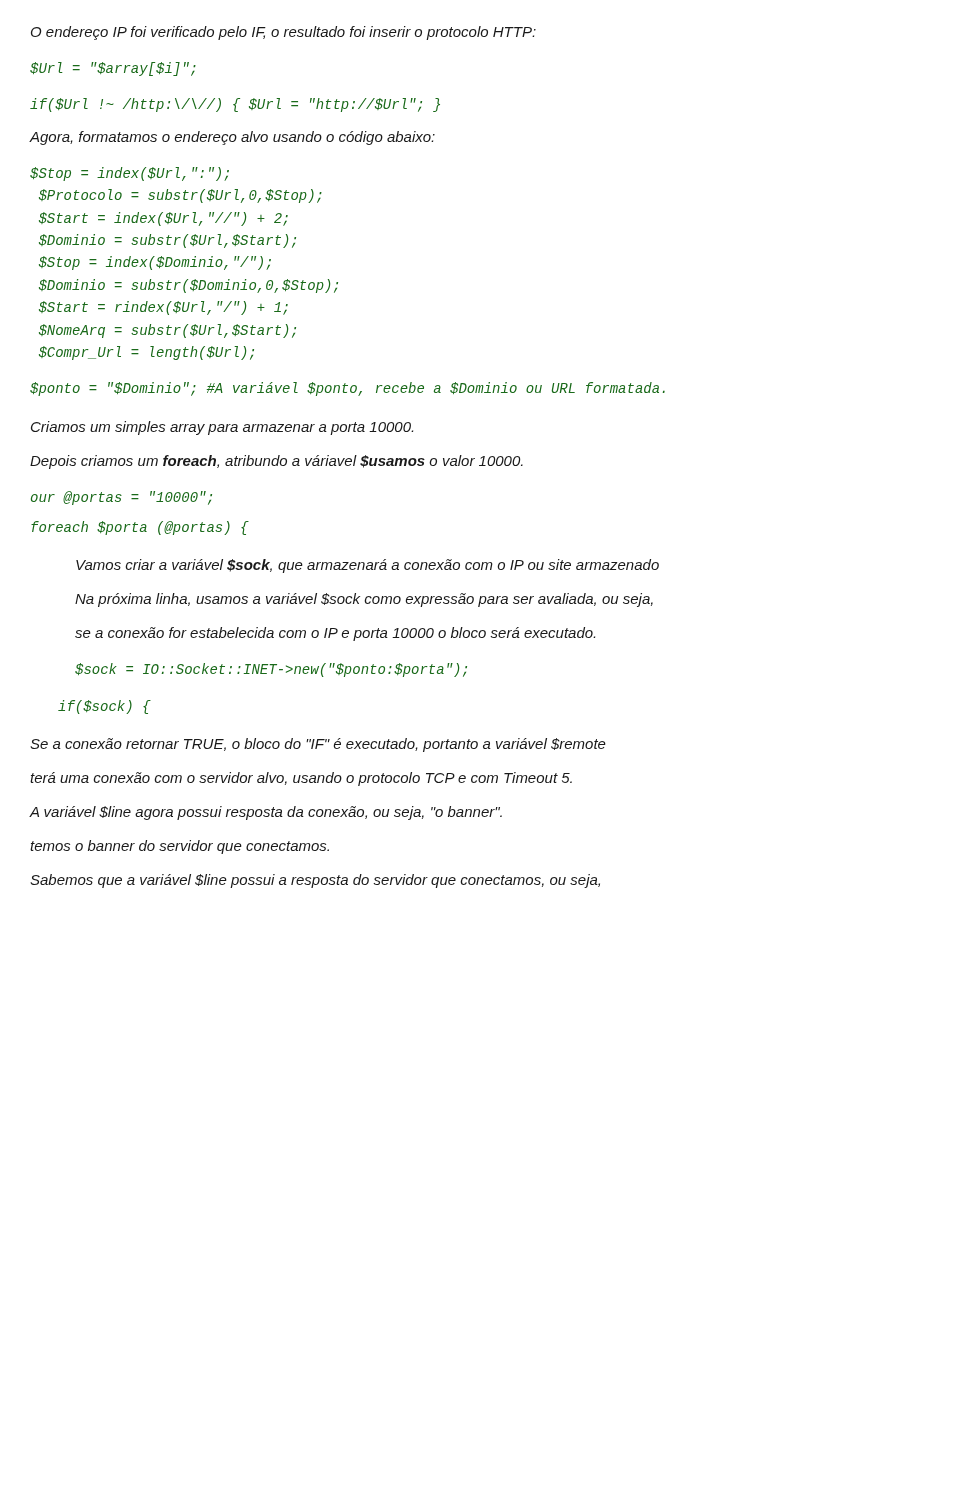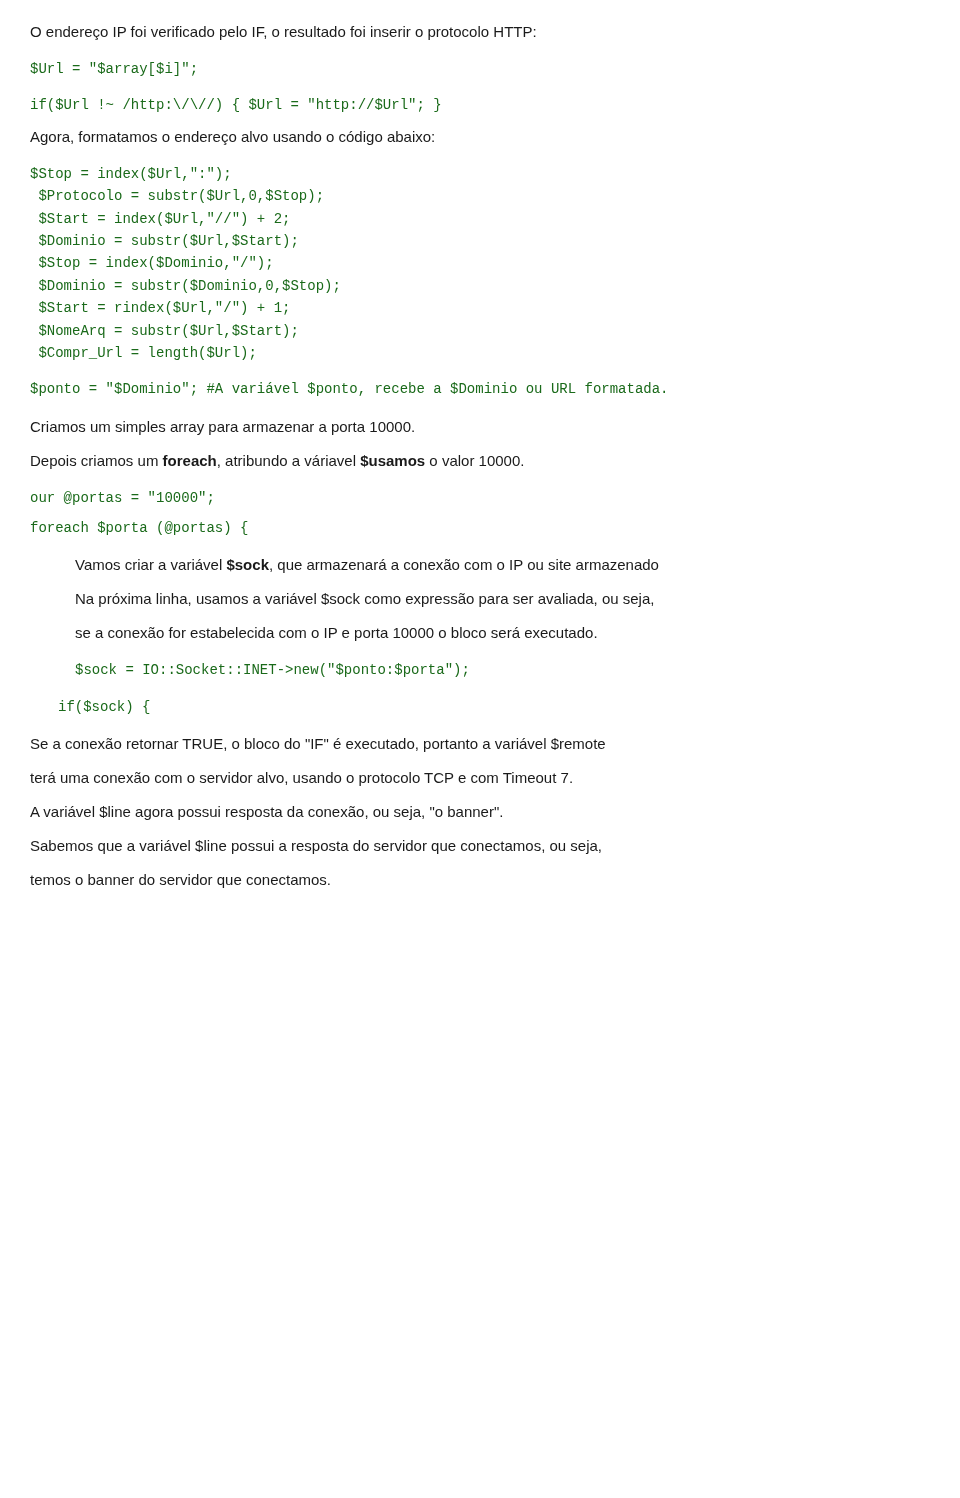--- a/index.html
+++ b/index.html
@@ -10,20 +10,21 @@
     body {
       background: #ffffff;
       font-family: Arial, sans-serif;
       font-size: 15px;
       color: #1a1a1a;
       padding: 20px 30px;
       line-height: 1.6;
     }
     .content-block {
       max-width: 900px;
+      font-style: italic;
     }
     p {
       margin-bottom: 10px;
     }
     .code-block {
       font-family: 'Courier New', Courier, monospace;
       color: #1a6a1a;
       font-size: 14px;
       margin: 8px 0;
       white-space: pre-wrap;
@@ -103,20 +104,20 @@
   <div class="section indent">
     <p class="code-block">$sock = IO::Socket::INET-&gt;new("$ponto:$porta");</p>
   </div>
 
   <div class="section indent2">
     <p class="code-block">if($sock) {</p>
   </div>
 
   <div class="section">
     <p class="text-normal">Se a conexão retornar TRUE, o bloco do "IF" é executado, portanto a variável $remote</p>
-    <p class="text-normal">terá uma conexão com o servidor alvo, usando o protocolo TCP e com Timeout 7.</p>
+    <p class="text-normal">terá uma conexão com o servidor alvo, usando o protocolo TCP e com Timeout 5.</p>
     <p class="text-normal"> A variável $line agora possui resposta da conexão, ou seja, "o banner".</p>
+    <p class="text-normal">temos o banner do servidor que conectamos.</p>
     <p class="text-normal"> Sabemos que a variável $line possui a resposta do servidor que conectamos, ou seja,</p>
-    <p class="text-normal">temos o banner do servidor que conectamos.</p>
   </div>
 
 
 </div>
 
 </body></html>

